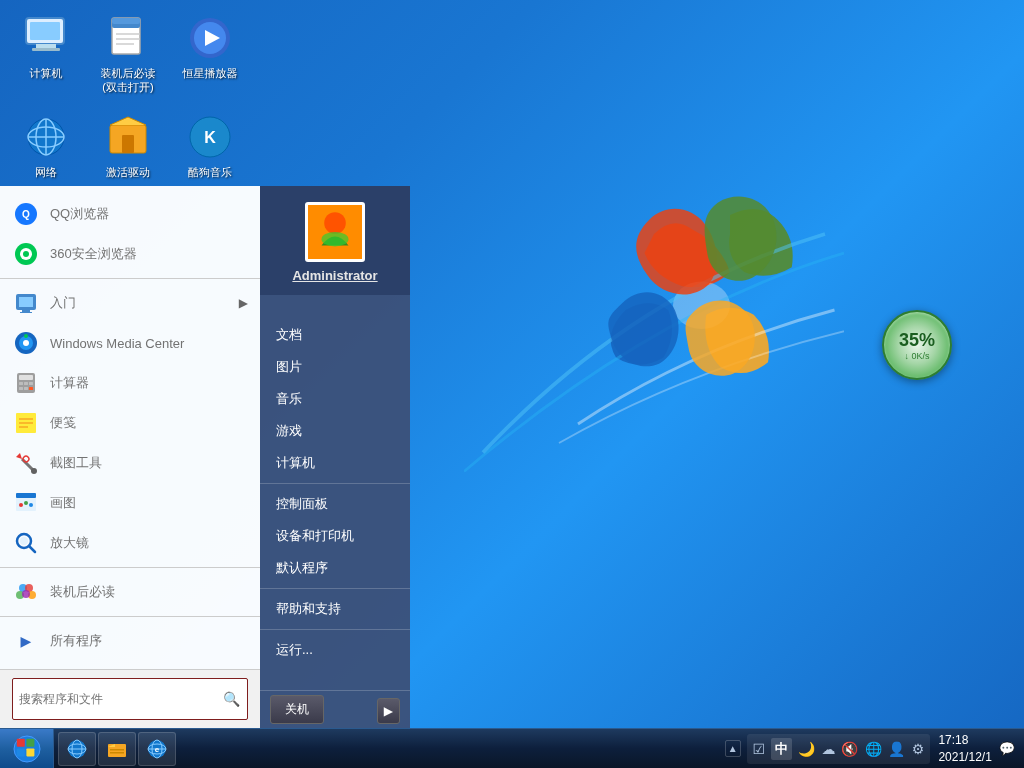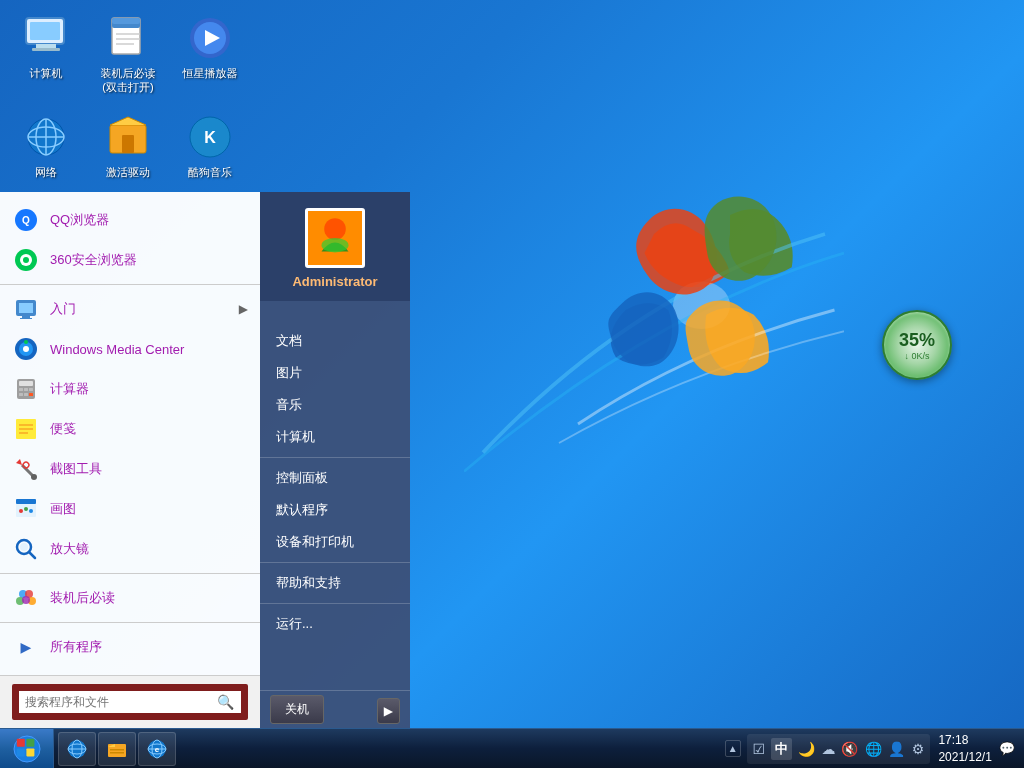--- a/index.html
+++ b/index.html
@@ -249,21 +249,21 @@
       height: 28px;
       display: flex;
       align-items: center;
       justify-content: center;
       font-size: 20px;
       flex-shrink: 0;
     }
 
     .menu-label {
       font-size: 13px;
-      color: #a21caf;
+      color: #737373;
     }
 
     .menu-arrow {
       margin-left: auto;
       color: #666;
       font-size: 12px;
     }
 
     .menu-separator {
       height: 1px;
@@ -273,24 +273,24 @@
 
     .menu-bottom {
       padding: 8px 12px;
       border-top: 1px solid #ccc;
       background: rgba(240,240,240,0.9);
     }
 
     .search-box {
       display: flex;
       align-items: center;
-      border: 7px solid #7f1d1d;
+      border: 1px solid #7f1d1d;
       background: white;
       border-radius: 2px;
-      padding: 3px 6px;
+      padding: 12px 6px;
       gap: 4px;
     }
 
     .search-input {
       flex: 1;
       border: none;
       outline: none;
       font-size: 12px;
       background: transparent;
     }
@@ -330,24 +330,25 @@
       margin-bottom: 6px;
       overflow: hidden;
     }
 
     .user-avatar svg {
       width: 100%;
       height: 100%;
     }
 
     .user-name {
-      color: #fdba74;
+      color: #e5e5e5;
       font-size: 13px;
       font-weight: bold;
       text-align: center;
+      text-decoration: underline;
     }
 
     .right-menu-items {
       flex: 1;
       padding: 24px 0;
     }
 
     .right-menu-item {
       display: flex;
       align-items: center;
@@ -684,31 +685,34 @@
         <div class="right-menu-item">
           <span>文档</span>
         </div>
         <div class="right-menu-item">
           <span>图片</span>
         </div>
         <div class="right-menu-item">
           <span>音乐</span>
         </div>
         <div class="right-menu-item">
+          <span>游戏</span>
+        </div>
+        <div class="right-menu-item">
           <span>计算机</span>
         </div>
         <div class="right-menu-separator"></div>
         <div class="right-menu-item">
           <span>控制面板</span>
         </div>
         <div class="right-menu-item">
+          <span>设备和打印机</span>
+        </div>
+        <div class="right-menu-item">
           <span>默认程序</span>
-        </div>
-        <div class="right-menu-item">
-          <span>设备和打印机</span>
         </div>
         <div class="right-menu-separator"></div>
         <div class="right-menu-item">
           <span>帮助和支持</span>
         </div>
         <div class="right-menu-separator"></div>
         <div class="right-menu-item">
           <span>运行...</span>
         </div>
       </div>

